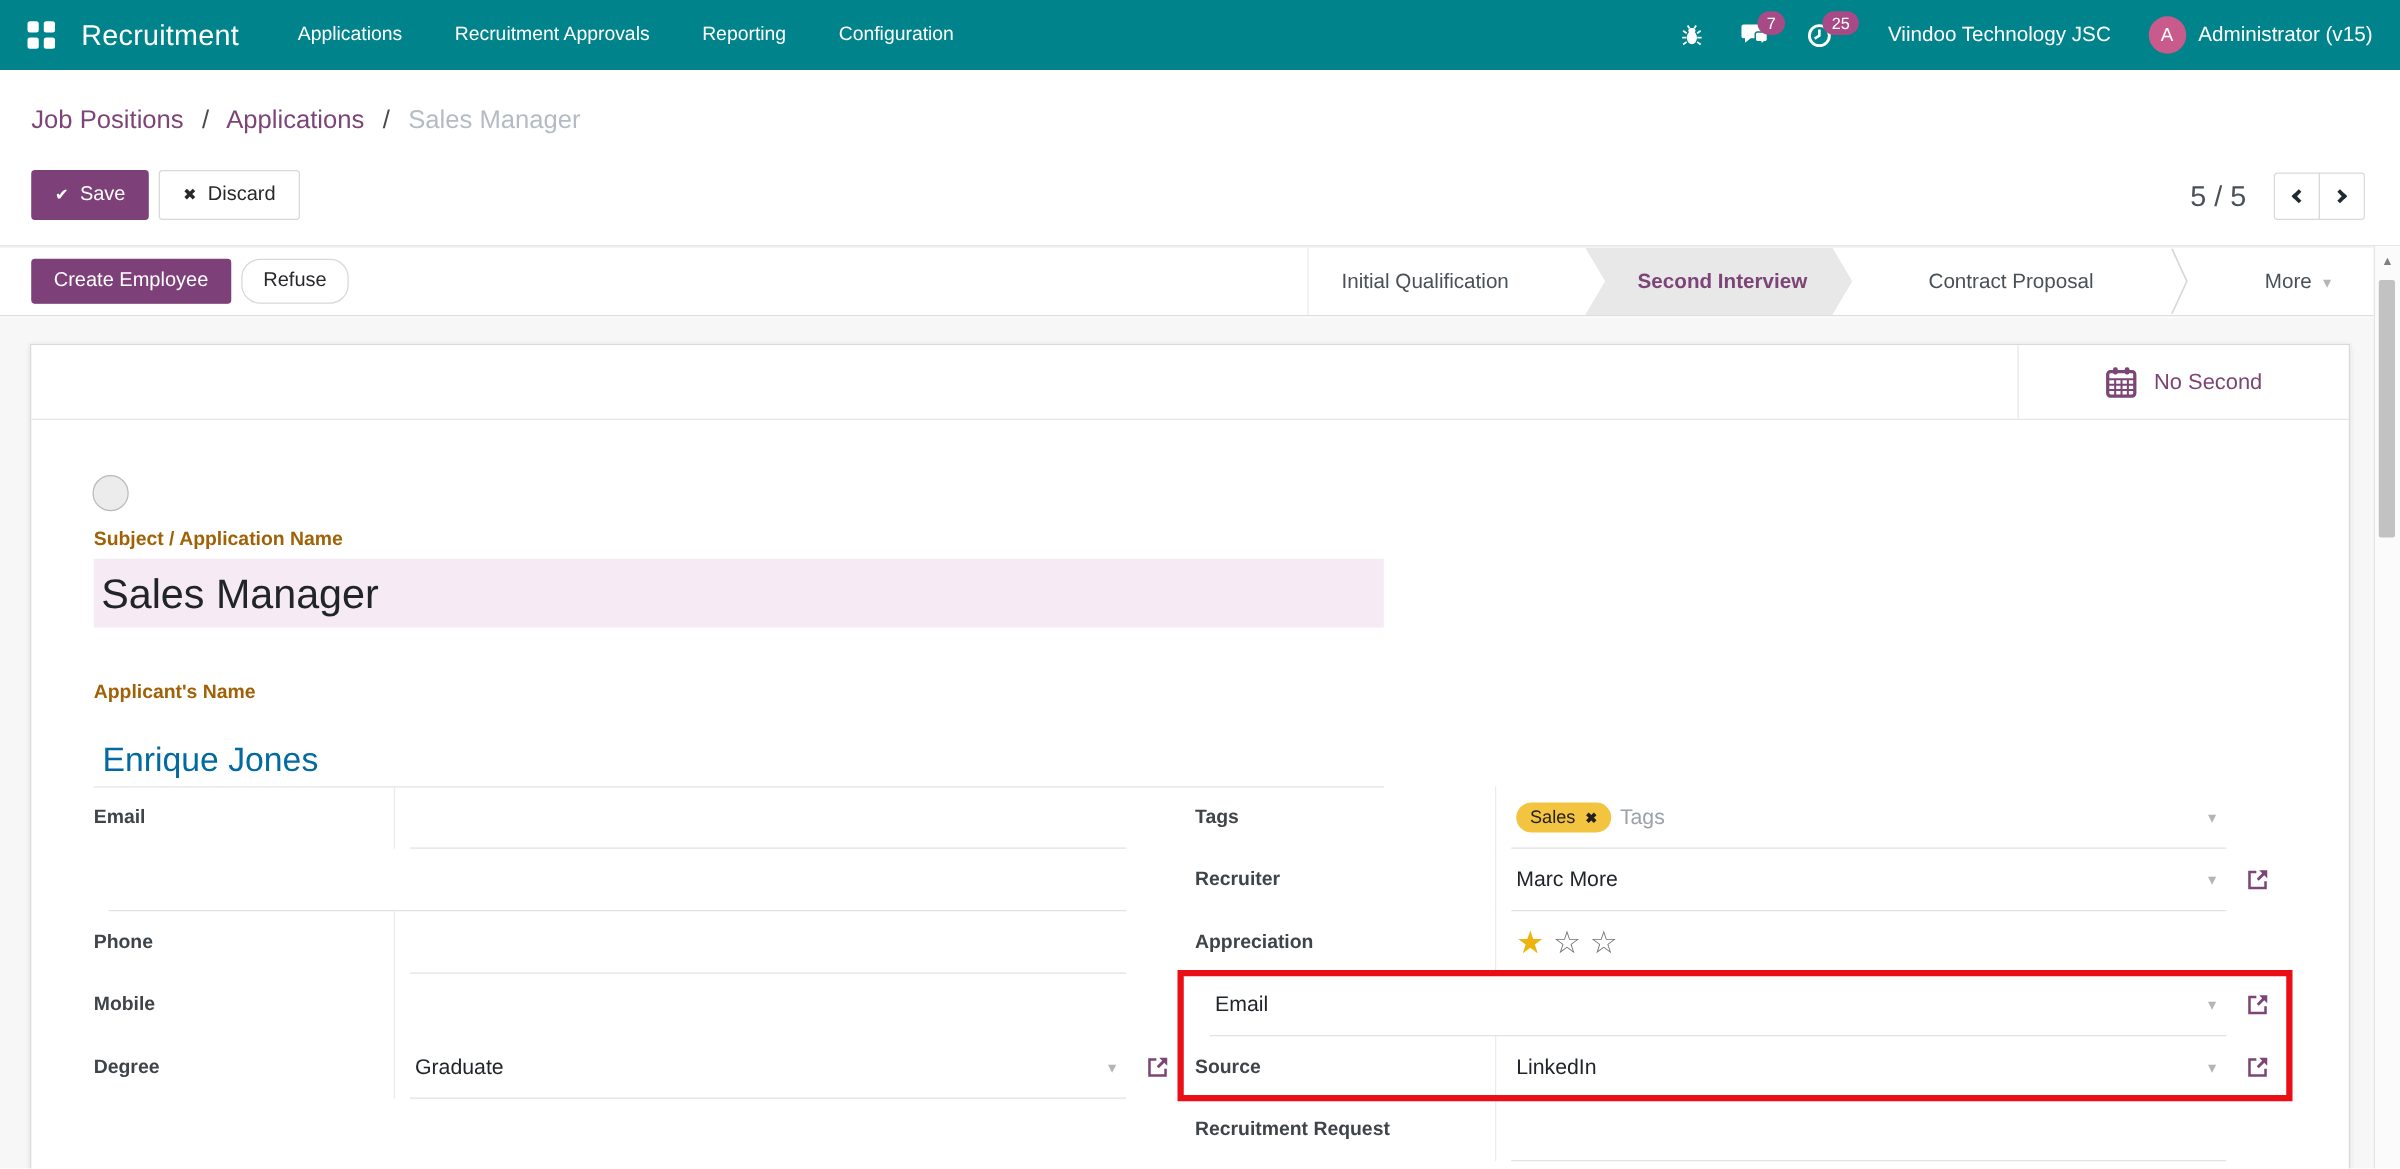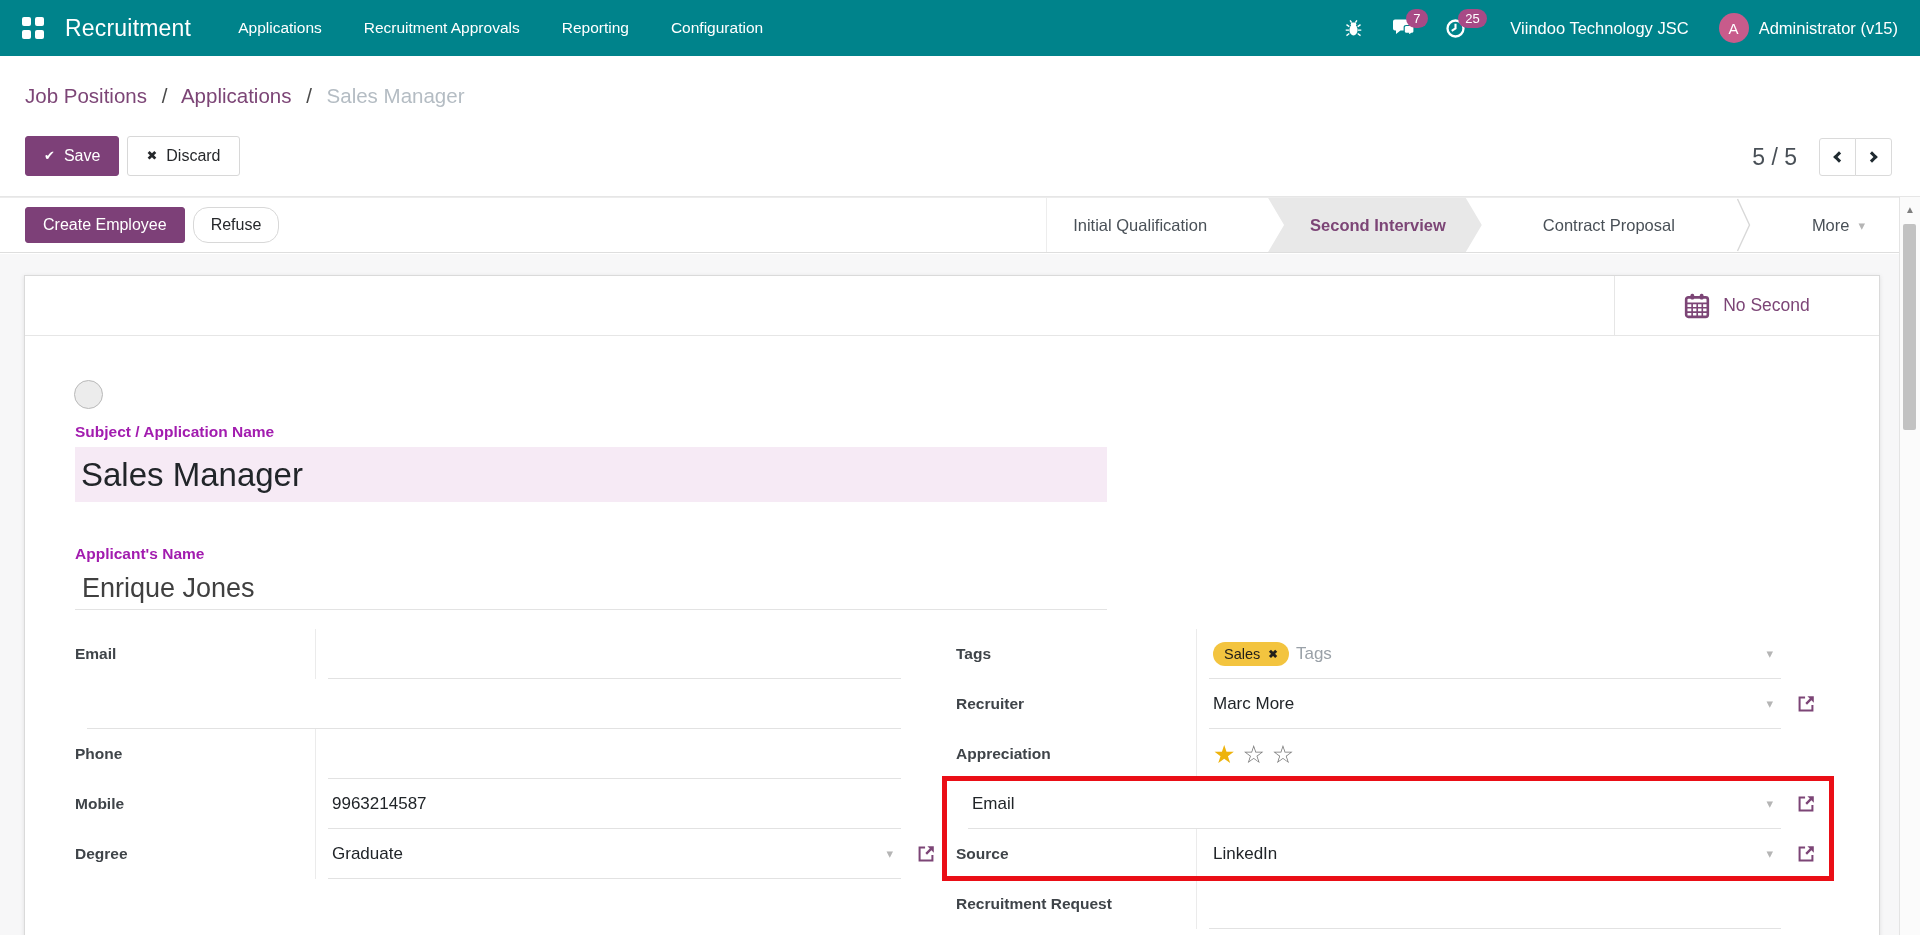--- a/index.html
+++ b/index.html
@@ -88,32 +88,32 @@
   .button-box { height:60px; border-bottom:1px solid #e6e6e6; position:relative; }
   .meeting-btn {
     position:absolute; right:0; top:0; height:100%; width:265px; border-left:1px solid #e6e6e6;
     display:flex; align-items:center; justify-content:center; gap:13px;
     color:var(--link,#7c4576); font-size:17.5px; font-weight:500; cursor:pointer;
   }
   .avatar-placeholder {
     position:absolute; left:49px; top:104px; width:29px; height:29px; border-radius:50%;
     background:#ececec; border:1px solid #b9b9b9; cursor:pointer;
   }
-  .fld-label { font-size:15.5px; font-weight:600; color:#a21caf; }
+  .fld-label { font-size:15.5px; font-weight:600; color:#a16207; }
   .title-label { position:absolute; left:50px; top:147px; }
   .title-input {
     position:absolute; left:50px; top:171px; width:1032px; height:55px;
     background:var(--title-highlight,#f6eaf5); display:flex; align-items:center;
     padding-left:6px; font-size:33px; color:#212529; cursor:text;
   }
   .applicant-label { position:absolute; left:50px; top:269px; }
   .applicant-input {
-    position:absolute; left:50px; top:291px; width:1032px; height:43px;
+    position:absolute; left:50px; top:311px; width:1032px; height:43px;
     border-bottom:1px solid #e3e3e3; display:flex; align-items:center;
-    padding-left:7px; font-size:27px; color:#404040; cursor:text;
+    padding-left:7px; font-size:27px; color:#0369a1; cursor:text;
   }
   .group { position:absolute; top:353px; }
   .group-left  { left:50px;  width:826px; }
   .group-right { left:931px; width:825px; }
   .frow { height:50px; display:flex; }
   .frow .lbl {
     width:241px; border-right:1px solid #ebebeb; display:flex; align-items:center;
     font-size:15.5px; font-weight:600; color:#3f4449;
   }
   .frow .val {
@@ -281,23 +281,20 @@
             </div>
         </div>
         <div class="frow">
           <div class="lbl">Phone</div>
           <div class="val underline">
               <span></span>
             </div>
         </div>
         <div class="frow">
           <div class="lbl">Mobile</div>
-          <div class="val underline">
-              <span>9963214587</span>
-            </div>
         </div>
         <div class="frow">
           <div class="lbl">Degree</div>
           <div class="val underline">
             <span>Graduate</span>
             <span class="caret">▾</span>
             <span class="ext">
               <svg width="22" height="22" viewBox="0 0 24 24">
                 <path fill="none" style="stroke:var(--link,#7c4576)" stroke-width="2.2" d="M11 5 H5 v14 h14 v-6"></path>
                 <path style="fill:var(--link,#7c4576)" d="M13.5 3.5 h7 v7 l-2.6-2.6 -4.8 4.8 -1.8-1.8 4.8-4.8 z"></path>

